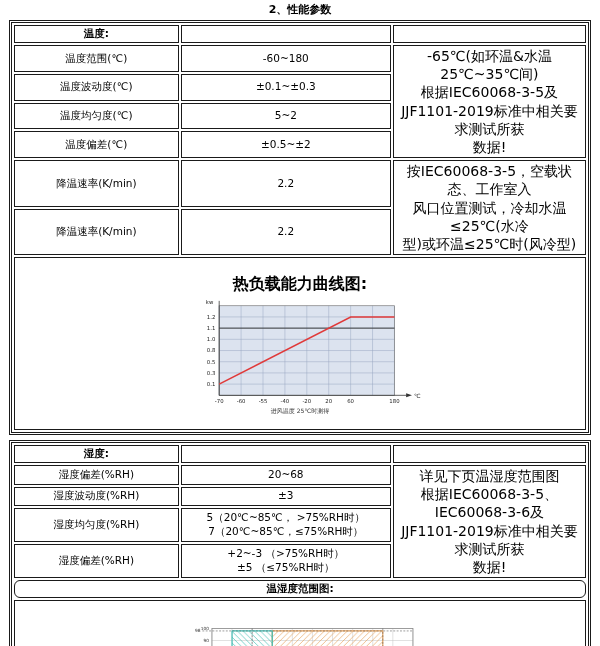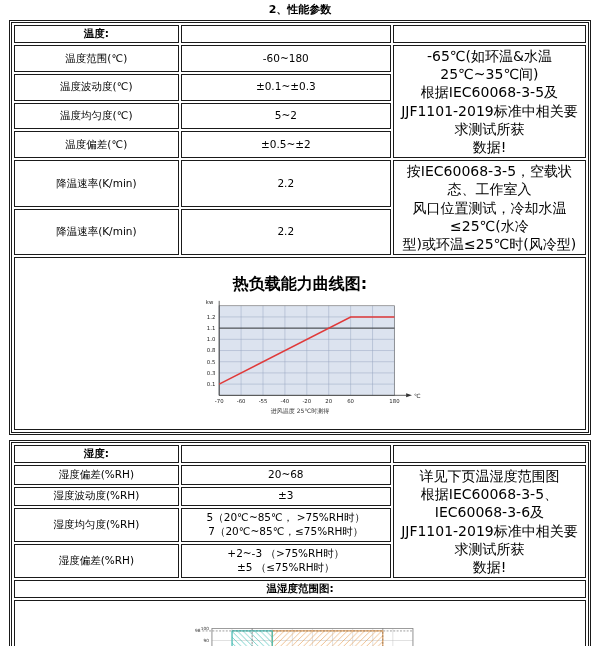--- a/index.html
+++ b/index.html
@@ -5,21 +5,21 @@
   html,body{margin:0;padding:0;background:#fff;}
   body{width:600px;font-family:"DejaVu Sans","Liberation Sans",sans-serif;color:#000;}
   .page-title{text-align:center;font-size:11px;font-weight:bold;padding:2px 0 3px;}
   .tbl-wrap{border:3px double #1a1a1a;margin:0 9px 5px;background:#fff;}
   table{width:100%;border-collapse:separate;border-spacing:2px;table-layout:fixed;}
   col.c1{width:29%;} col.c2{width:37%;} col.c3{width:34%;}
   td{border:1px solid #1a1a1a;text-align:center;vertical-align:middle;
      font-size:10.5px;line-height:1.3;padding:1px 2px;height:14px;white-space:pre-line;}
   td.hdr{font-weight:bold;}
   td.note{font-size:14px;}
-  td.charttitle{font-weight:bold;}
+  td.charttitle{font-weight:bold;border-radius:6px;}
   td.chartcell{padding:2px 0 1px;}
   .chart-box{display:flex;flex-direction:column;align-items:center;}
   .chart-heading{font-weight:bold;font-size:16px;margin-bottom:1px;}
   .chart-caption{font-size:6px;color:#333;margin-top:0;}
   svg{display:block;}
 </style>
 </head>
 <body>
 
 <div class="page-title">2、性能参数</div>

